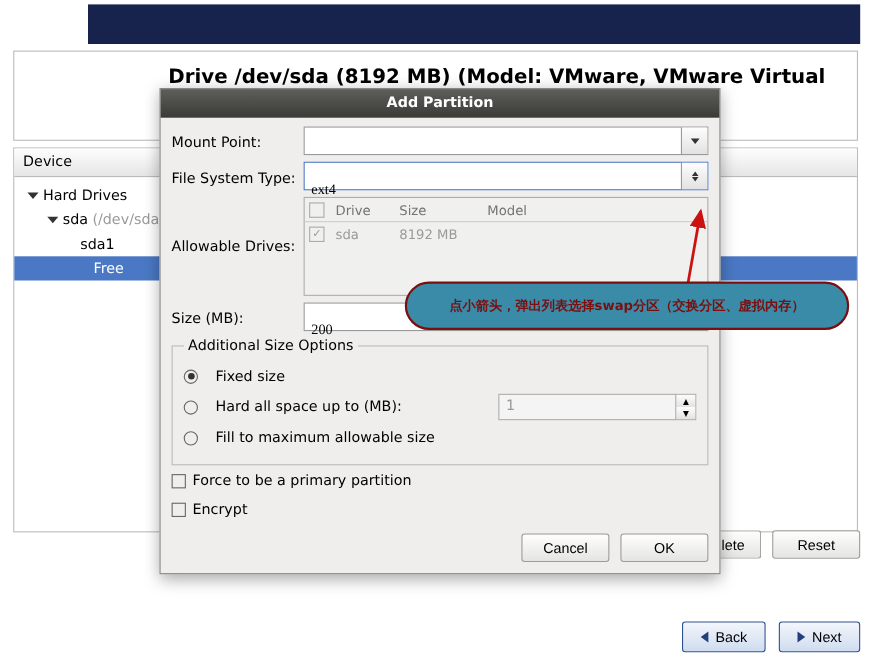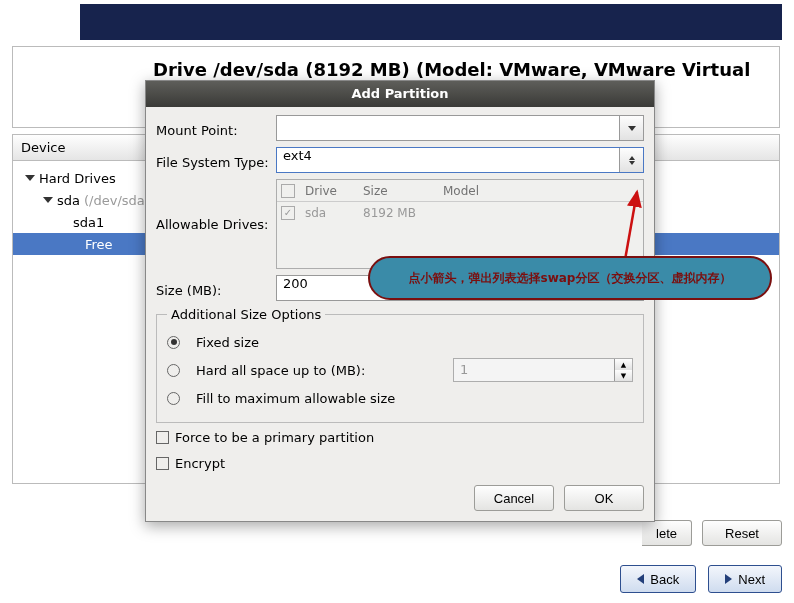--- a/index.html
+++ b/index.html
@@ -103,21 +103,21 @@
   }
   .dlg-body { padding: 8px 10px 10px 10px; }
   .form-row { display: flex; align-items: center; margin-bottom: 6px; }
   .form-row .lbl { width: 120px; padding-top: 4px; }
   .form-row .ctl { flex: 1; }
   .combo {
     display: flex; height: 26px; border: 1px solid #999;
     background: #fff;
   }
   .combo.blue { border: 1px solid #4a78c4; }
-  .combo .combo-text { flex: 1; padding: 0 6px; }
+  .combo .combo-text { flex: 1; padding: 16px 6px; font-family: Liberation Serif, serif; }
   .combo .combo-btn {
     width: 24px; border-left: 1px solid #999;
     background: linear-gradient(#fdfdfd, #e2e2e2);
     display: flex; align-items: center; justify-content: center;
   }
   .spinner-btns {
     width: 18px; border-left: 1px solid #999;
     display:flex; flex-direction:column;
   }
   .spin { flex:1; display:flex; align-items:center; justify-content:center;
@@ -160,21 +160,21 @@
   .btn {
     min-width: 80px; height:26px;
     border:1px solid #9c9c98;
     background: linear-gradient(#fefefe, #e4e4e2);
     border-radius:3px;
     font-size:13px;
     cursor:pointer;
   }
   
   .bottom-right-upper {
-    position:absolute; top:520px; right:12px; display:flex; gap:10px;
+    position:absolute; top:482px; right:12px; display:flex; gap:10px;
   }
   .bottom-nav {
     position:absolute; bottom:10px; right:12px; display:flex; gap:12px;padding-left:39px;
   }
   .navbtn {
     height:28px; padding:0 16px;
     border:1px solid #2e4f8f;
     background: linear-gradient(#f3f6fc, #cfdcef);
     border-radius:3px; font-size:13px;
     display:flex; align-items:center; gap:6px;

